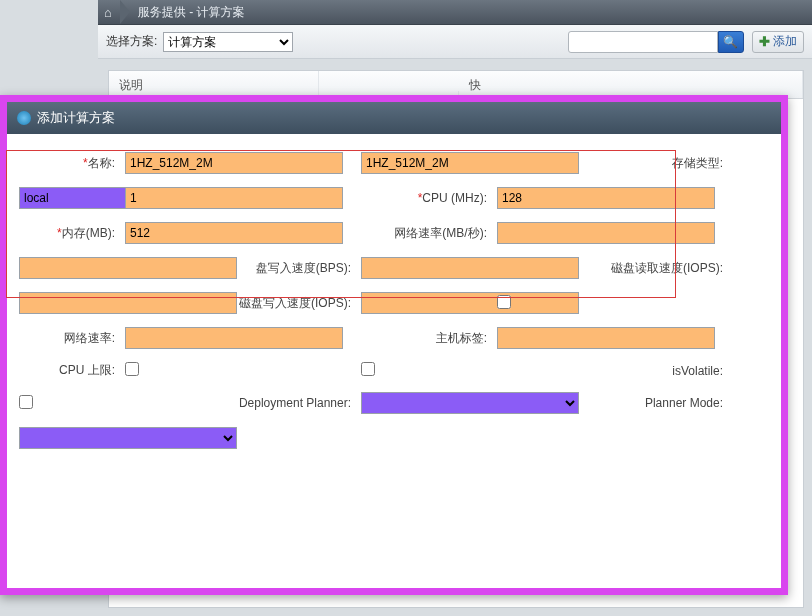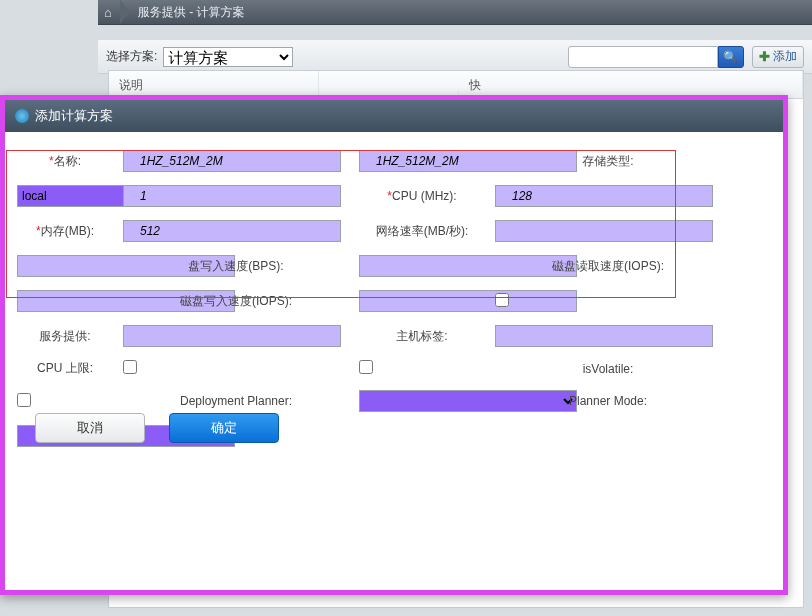--- a/index.html
+++ b/index.html
@@ -5,52 +5,52 @@
 * { box-sizing: border-box; margin: 0; padding: 0; }
 body { font-family: Arial, "Microsoft YaHei", sans-serif; font-size: 12px; background: #d8dde1; width: 812px; height: 616px; overflow: hidden; position: relative; }
 
 
 .topbar { position: absolute; top: 0; left: 98px; right: 0; height: 25px; background: linear-gradient(#6b7580, #4a535e); border-bottom: 1px solid #3a424b; display: flex; align-items: center; padding-left: 6px; }
 .home-icon { color: #e0e6eb; font-size: 13px; margin-right: 8px; }
 .crumb-sep { width: 0; height: 0; border-top: 12px solid transparent; border-bottom: 12px solid transparent; border-left: 10px solid #5b6570; margin-right: 8px; }
 .crumb-text { color: #e8edf2; font-size: 12px; }
 
 
-.filterbar { position: absolute; top: 40px; left: 98px; right: 0; height: 34px; background: linear-gradient(#f5f7f9, #e2e6ea); border-bottom: 1px solid #c8ced4; display: flex; align-items: center; padding: 0 8px; }
+.filterbar { position: absolute; top: 25px; left: 98px; right: 0; height: 34px; background: linear-gradient(#f5f7f9, #e2e6ea); border-bottom: 1px solid #c8ced4; display: flex; align-items: center; padding: 0 8px; }
 .filter-label { color: #333; margin-right: 6px; }
-.filter-select { width: 130px; height: 20px; border: 1px solid #a0a6ad; background: #fff; font-size: 15px; }
+.filter-select { width: 130px; height: 20px; border: 1px solid #a0a6ad; background: #fff; font-size: 12px; }
 .spacer { flex: 1; }
 .search-box { width: 150px; height: 22px; border: 1px solid #b0b6bc; background: #fff; border-radius: 3px 0 0 3px; }
 .search-btn { width: 26px; height: 22px; background: linear-gradient(#3a7fd6,#1f5bb5); border: 1px solid #1a4a96; border-radius: 0 3px 3px 0; display: flex; align-items: center; justify-content: center; color: #fff; font-size: 12px; cursor: pointer; margin-right: 8px; }
 .add-btn { height: 22px; background: linear-gradient(#f5f7f9,#e0e4e8); border: 1px solid #b0b6bc; border-radius: 3px; padding: 0 6px; display: flex; align-items: center; color: #2a5a9a; cursor: pointer; font-size: 12px; }
 .add-btn .plus { color: #3a8a3a; font-weight: bold; margin-right: 3px; font-size: 13px; }
 
 
 .tablewrap { position: absolute; top: 70px; left: 108px; right: 8px; bottom: 8px; background: #fff; border: 1px solid #c8ced4; }
 .thead { display: flex; height: 28px; background: linear-gradient(#fcfdfe,#eef1f4); border-bottom: 1px solid #d0d5da; }
 .thead .th { padding: 6px 10px; color: #555; font-size: 12px; border-right: 1px solid #e3e7eb; }
 .th1 { width: 260px; }
 .th2 { width: 210px; }
 .th3 { width: 140px; margin-top: 20px; }
 .th4 { flex: 1; }
 
 
-.modal { position: absolute; top: 95px; left: 0px; width: 788px; height: 500px; background: #fff; border: 5px solid #d946ef; box-shadow: 0 3px 10px rgba(0,0,0,.35); }
+.modal { position: absolute; top: 95px; left: 0px; width: 788px; height: 500px; background: #fff; border: 7px solid #d946ef; box-shadow: 0 3px 10px rgba(0,0,0,.35); }
 .modal-head { height: 32px; background: linear-gradient(#5a6d7f,#3d4e5e); color: #fff; display: flex; align-items: center; padding: 0 10px; font-size: 13px; }
 .modal-head .ico { width: 14px; height: 14px; border-radius: 50%; background: radial-gradient(#6fc3f0,#1a7db5); margin-right: 6px; }
 .modal-body { padding: 18px 12px 10px 12px; position: relative; }
 
 
 .redbox { position: absolute; top: 150px; left: 6px; width: 670px; height: 148px; border: 1px solid #d83a3a; pointer-events: none; }
 
 
 .formgrid { display: grid; grid-template-columns: 100px 230px 130px 230px; row-gap: 13px; column-gap: 6px; align-items: center; }
-.lbl { text-align: center; color: #444; font-size: 12px; padding-right: 4px; }
+.lbl { text-align: right; color: #444; font-size: 12px; padding-right: 4px; }
 .lbl .req { color: #d22; }
-.inp { width: 218px; height: 22px; border: 1px solid #9aa1a8; padding: 0 16px; font-size: 12px; background: #c4b5fd; font-style: italic; }
+.inp { width: 218px; height: 22px; border: 1px solid #9aa1a8; padding: 0 4px; font-size: 12px; background: #fdba74; }
 .sel { width: 218px; height: 22px; border: 1px solid #9aa1a8; font-size: 12px; background: #8b5cf6; }
 .chk { width: 14px; height: 14px; }
 
 
 .btnrow { position: absolute; bottom: 14px; left: 30px; display: flex; gap: 24px; }
 .btn { width: 110px; height: 30px; border-radius: 4px; font-size: 13px; cursor: pointer; border: 1px solid; }
 .btn-cancel { background: linear-gradient(#fdfdfd,#e6e8ea); border-color: #aeb5bb; color: #333; }
 .btn-ok { background: linear-gradient(#2f9af0,#0a6fd6); border-color: #0858aa; color: #fff; }
 </style>
 </head>
@@ -114,42 +114,38 @@
 
       <div class="lbl"><span>盘写入速度(BPS):</span></div>
       <div><input class="inp" value="" style=""></div>
       <div class="lbl"><span>磁盘读取速度(IOPS):</span></div>
       <div><input class="inp" value="" style=""></div>
 
       <div class="lbl"><span>磁盘写入速度(IOPS):</span></div>
       <div><input class="inp" value="" style=""></div>
       <div><input type="checkbox" class="chk" style=""></div>
 
-      <div class="lbl"><span>服务提供:</span></div>
+      <div class="lbl"><span>网络速率:</span></div>
       <div><input class="inp" value="" style=""></div>
       <div class="lbl"><span>主机标签:</span></div>
       <div><input class="inp" value="" style=""></div>
 
       <div class="lbl"><span>CPU 上限:</span></div>
       <div><input type="checkbox" class="chk" style=""></div>
       <div><input type="checkbox" class="chk" style=""></div>
 
       <div class="lbl"><span>isVolatile:</span></div>
       <div><input type="checkbox" class="chk" style=""></div>
       <div class="lbl"><span>Deployment Planner:</span></div>
       <div><select class="sel"><option></option></select></div>
 
       <div class="lbl"><span>Planner Mode:</span></div>
       <div><select class="sel"><option></option></select></div>
       <div></div>
         <div></div>
 
     </div>
 
-    <div class="btnrow">
-      <button class="btn btn-cancel">取消</button>
-      <button class="btn btn-ok">确定</button>
-    </div>
 
   </div>
 </div>
 
 <div class="redbox"></div>
 
 </body></html>

